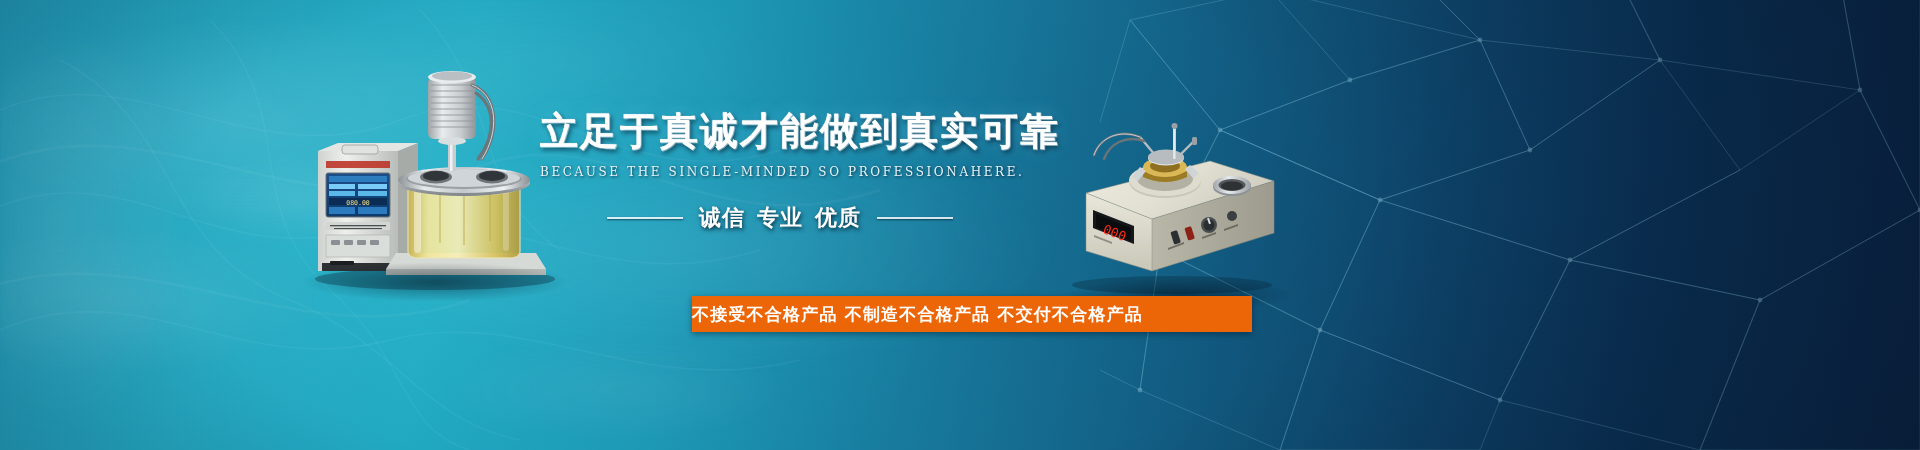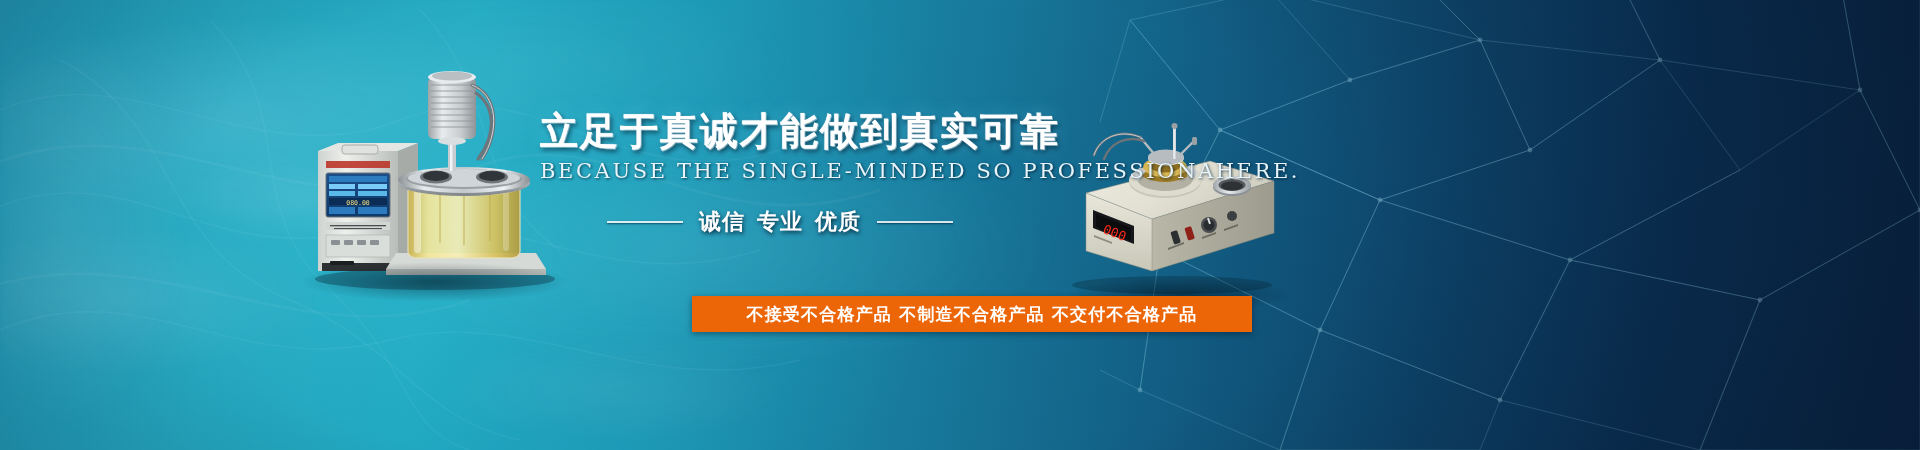--- a/index.html
+++ b/index.html
@@ -90,22 +90,22 @@
     color: #ffffff;
     line-height: 1.05;
     white-space: nowrap;
     text-shadow:
        0 0 1px #cfefff,
        1px 1px 0 rgba(255,255,255,.45),
        2px 3px 5px rgba(0,30,50,.75),
        0 0 18px rgba(120,220,255,.35);
   }
   .subline {
-    margin-top: 7px;
-    font-size: 21px;
+    margin-top: 13px;
+    font-size: 12px;
     letter-spacing: 2.6px;
     color: #e7f4fa;
     white-space: nowrap;
     font-family: "DejaVu Serif", "Liberation Serif", serif;
     text-shadow: 1px 1px 3px rgba(0,25,45,.8);
   }
 
   .tagline-row {
     margin-top: 24px;
     display: flex;
@@ -133,21 +133,21 @@
 
   .orangebar {
     position: absolute;
     left: 692px;
     top: 296px;
     width: 560px;
     height: 36px;
     background: #ec6608;
     display: flex;
     align-items: center;
-    justify-content: center;
+    justify-content: flex-start;
     box-shadow: 0 2px 6px rgba(0,20,40,.45);
   }
   .orangebar .obtext {
     color: #ffffff;
     font-size: 17px;
     font-weight: 700;
     letter-spacing: 1.2px;
     white-space: nowrap;
   }
 

